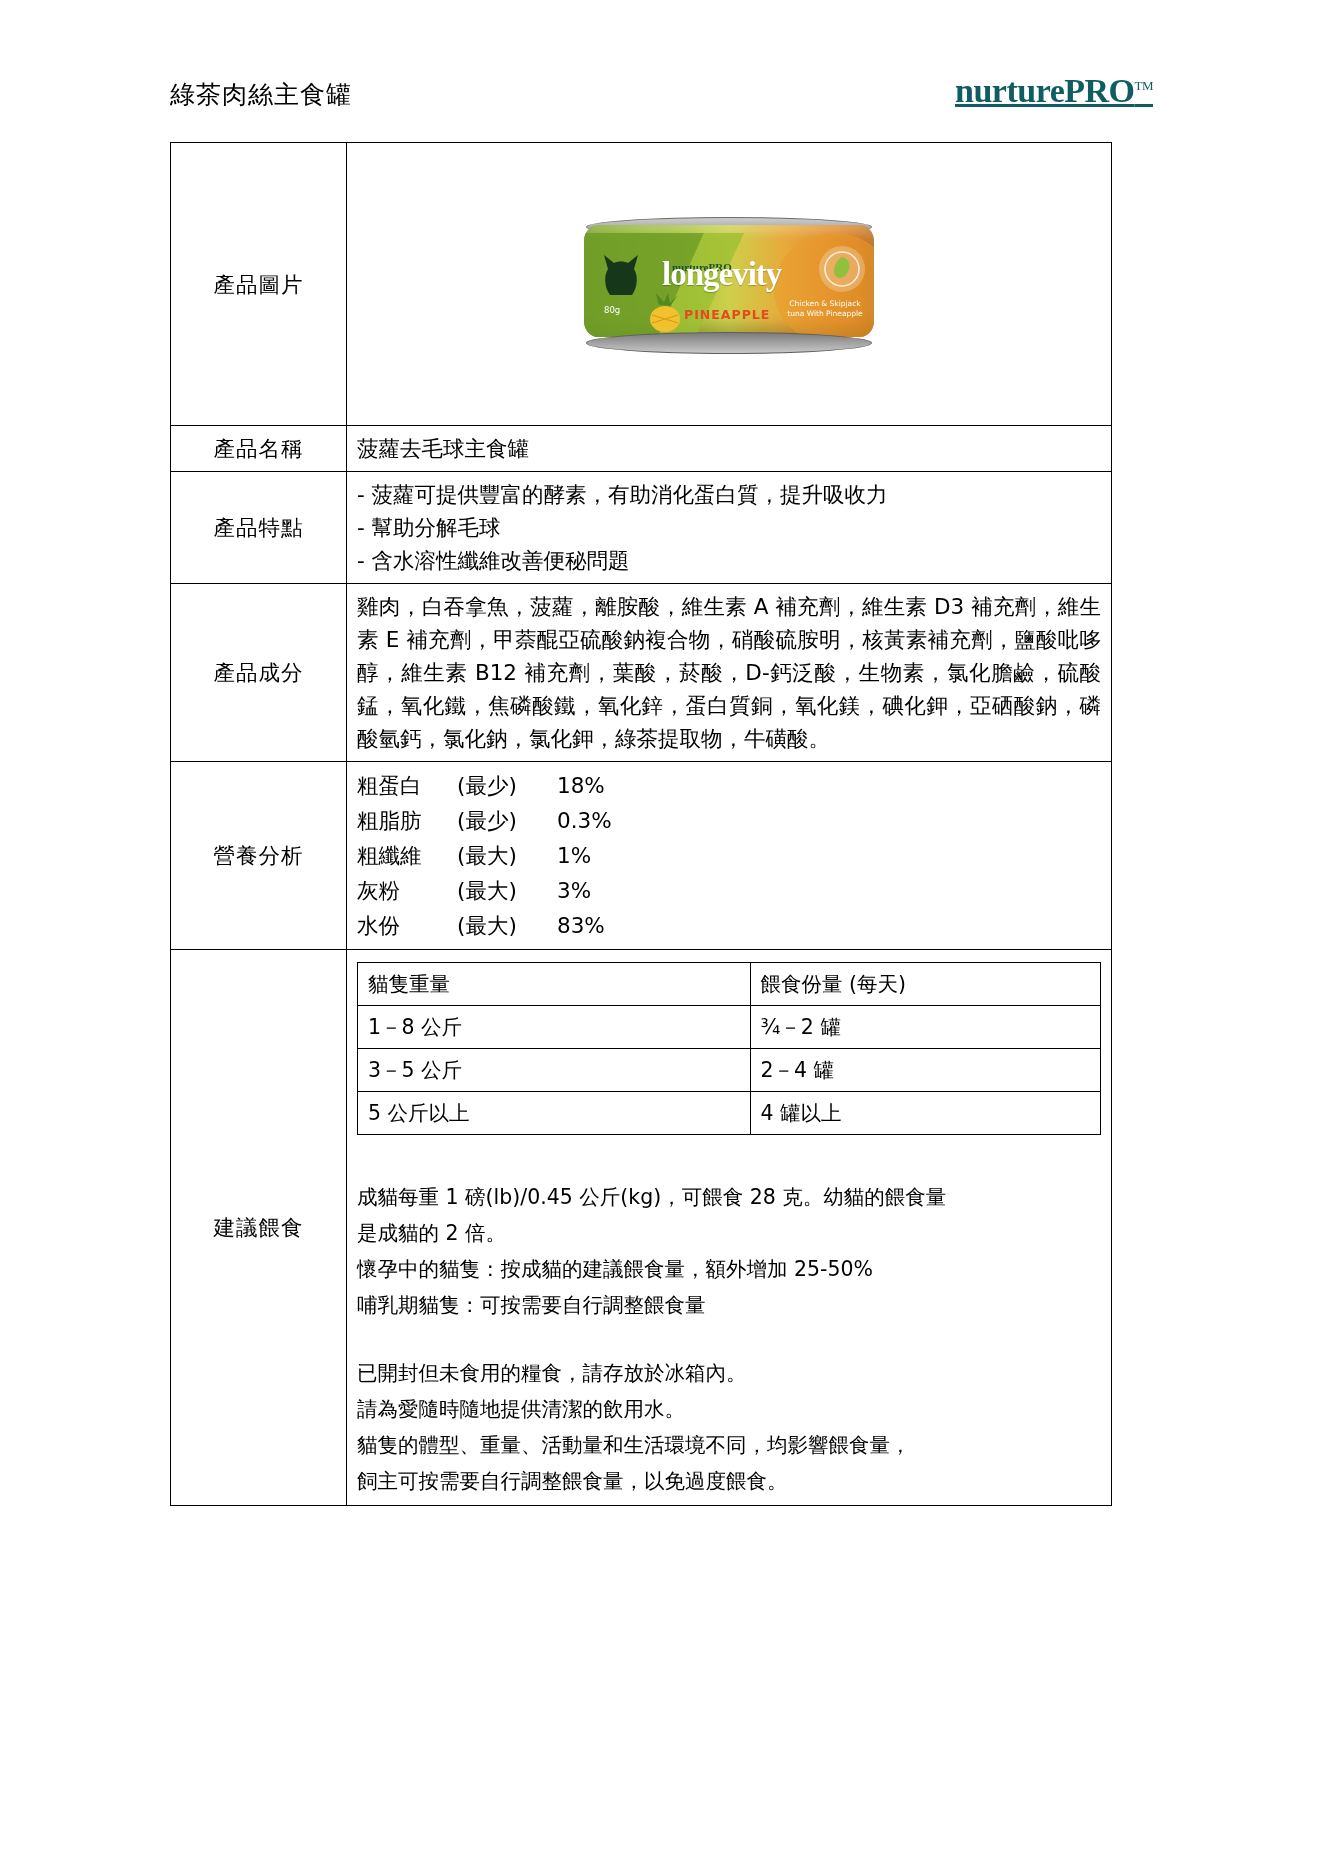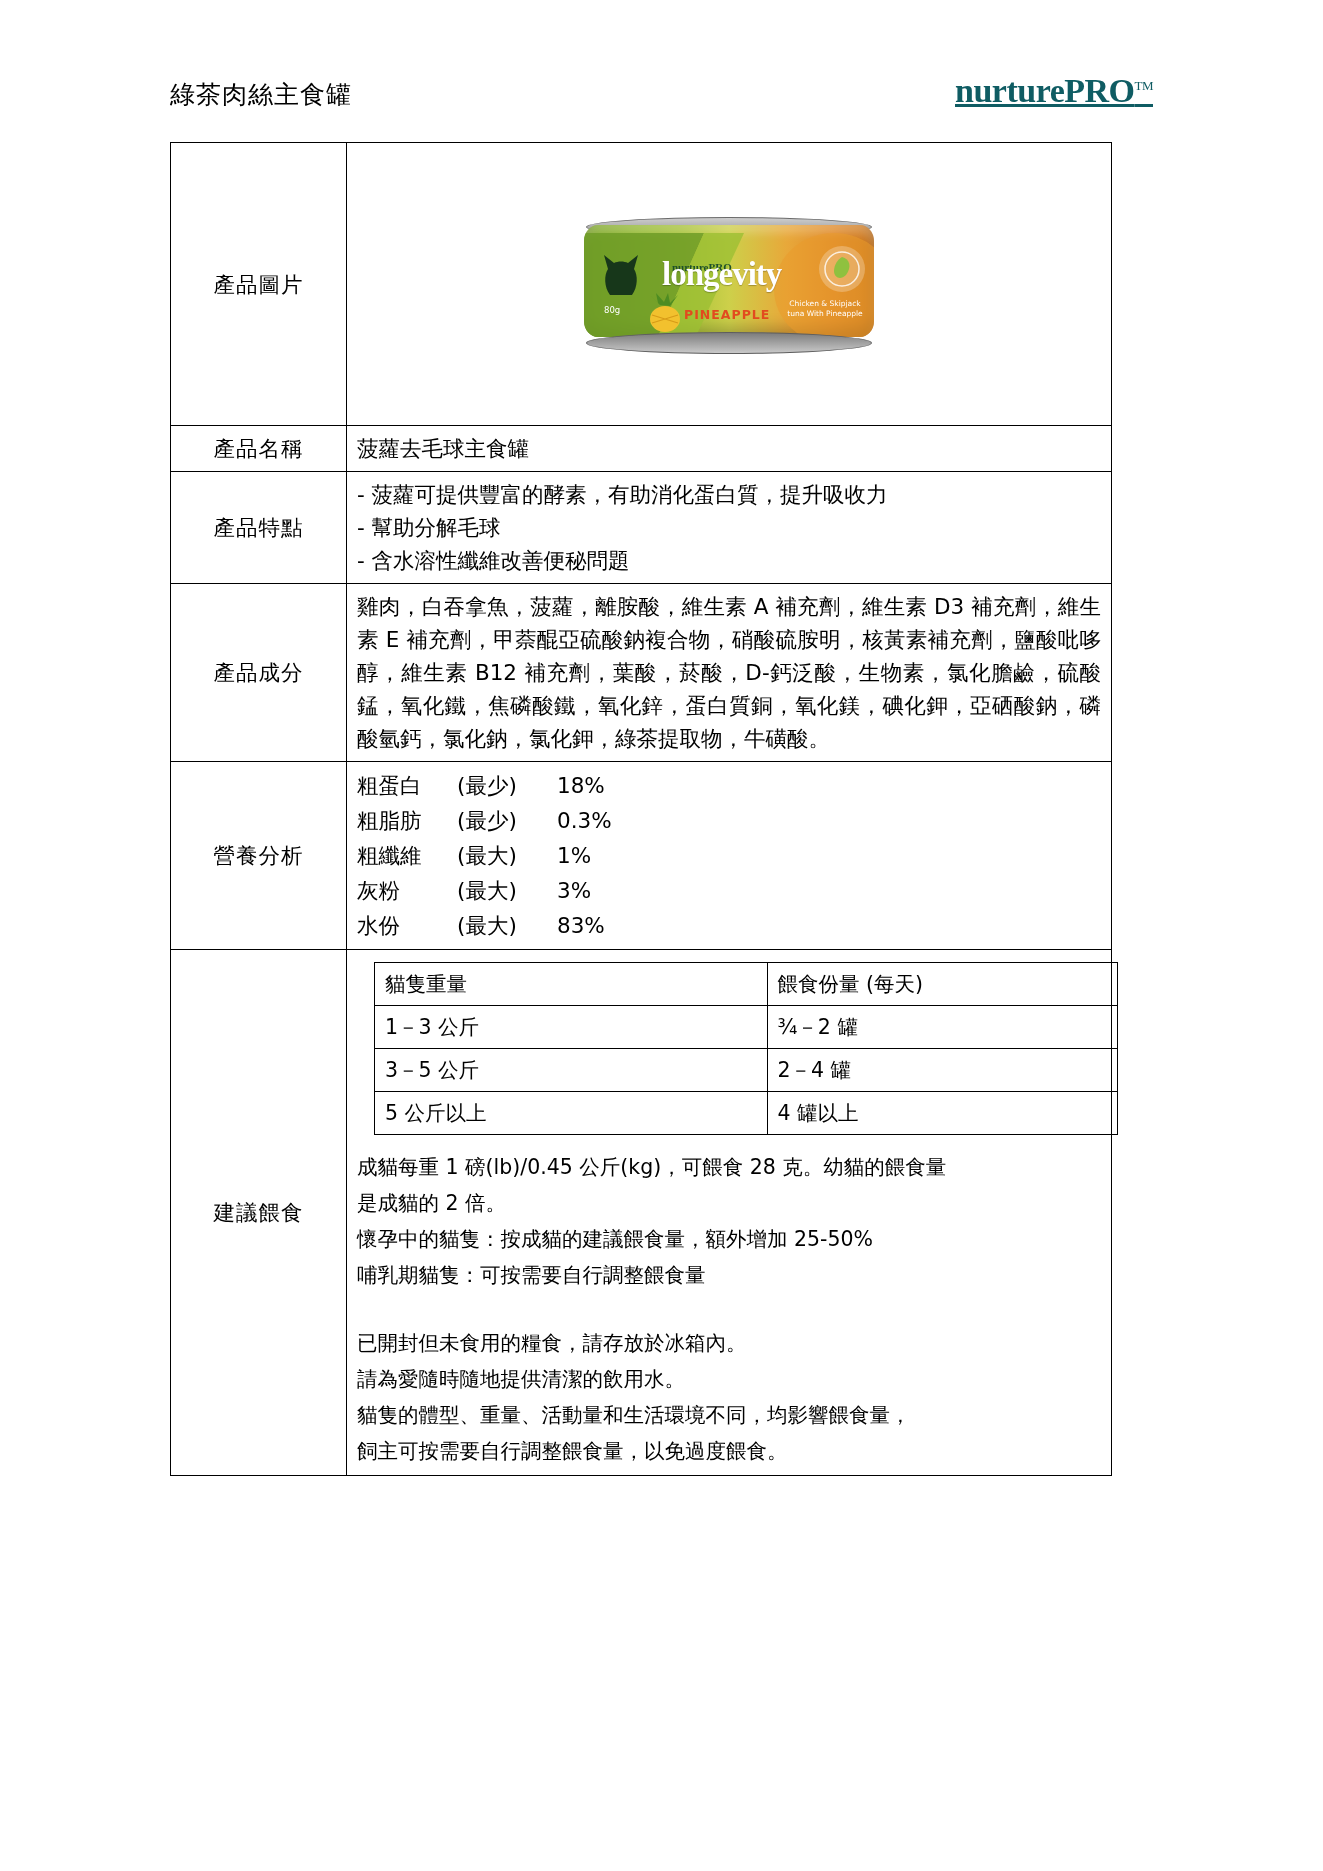--- a/index.html
+++ b/index.html
@@ -102,34 +102,34 @@
     line-height: 35px;
   }
   .nutri-name { width: 100px; }
   .nutri-min { width: 100px; }
   .nutri-val { }
   
   table.feed {
     width: 100%;
     border-collapse: collapse;
     table-layout: fixed;
-    margin: 6px 0 0 17px;
+    margin: 6px 0 0 0;
   }
   table.feed td, table.feed th {
     border: 1.5px solid #000;
     padding: 4px 10px;
     font-size: 20.5px;
     line-height: 34px;
     text-align: left;
     font-weight: normal;
     font-family: "DejaVu Sans", sans-serif;
   }
   table.feed .c1 { width: 50%; }
   .feed-notes {
-    margin-top: 14px;
+    margin-top: 44px;
     line-height: 36px;
     font-size: 20.5px;
     font-family: "DejaVu Sans", sans-serif;
   }
   .feed-notes .gap { height: 32px; }
   
   .can-wrap {
     display: flex;
     justify-content: center;
     align-items: center;
@@ -343,21 +343,21 @@
       <tr>
         <td class="label">建議餵食</td>
         <td class="value">
           <table class="feed">
             <tbody>
               <tr>
                 <th class="c1">貓隻重量</th>
                 <th>餵食份量 (每天)</th>
               </tr>
               <tr>
-                <td>1－3 公斤</td>
+                <td>1－8 公斤</td>
                 <td>¾－2 罐</td>
               </tr>
               <tr>
                 <td>3－5 公斤</td>
                 <td>2－4 罐</td>
               </tr>
               <tr>
                 <td>5 公斤以上</td>
                 <td>4 罐以上</td>
               </tr>

